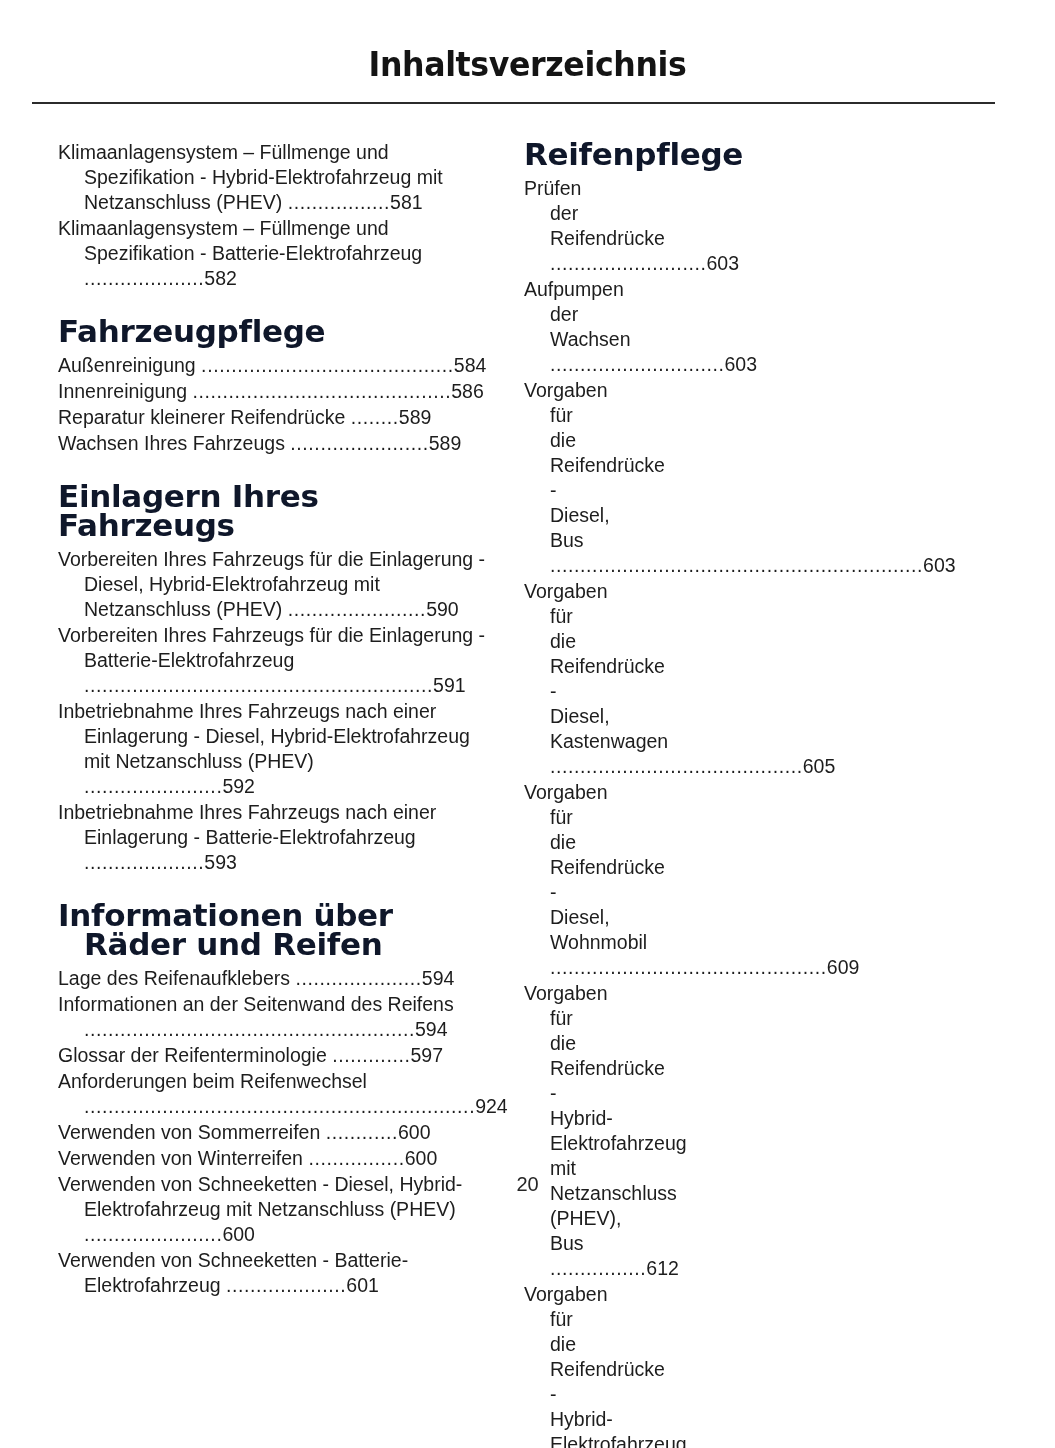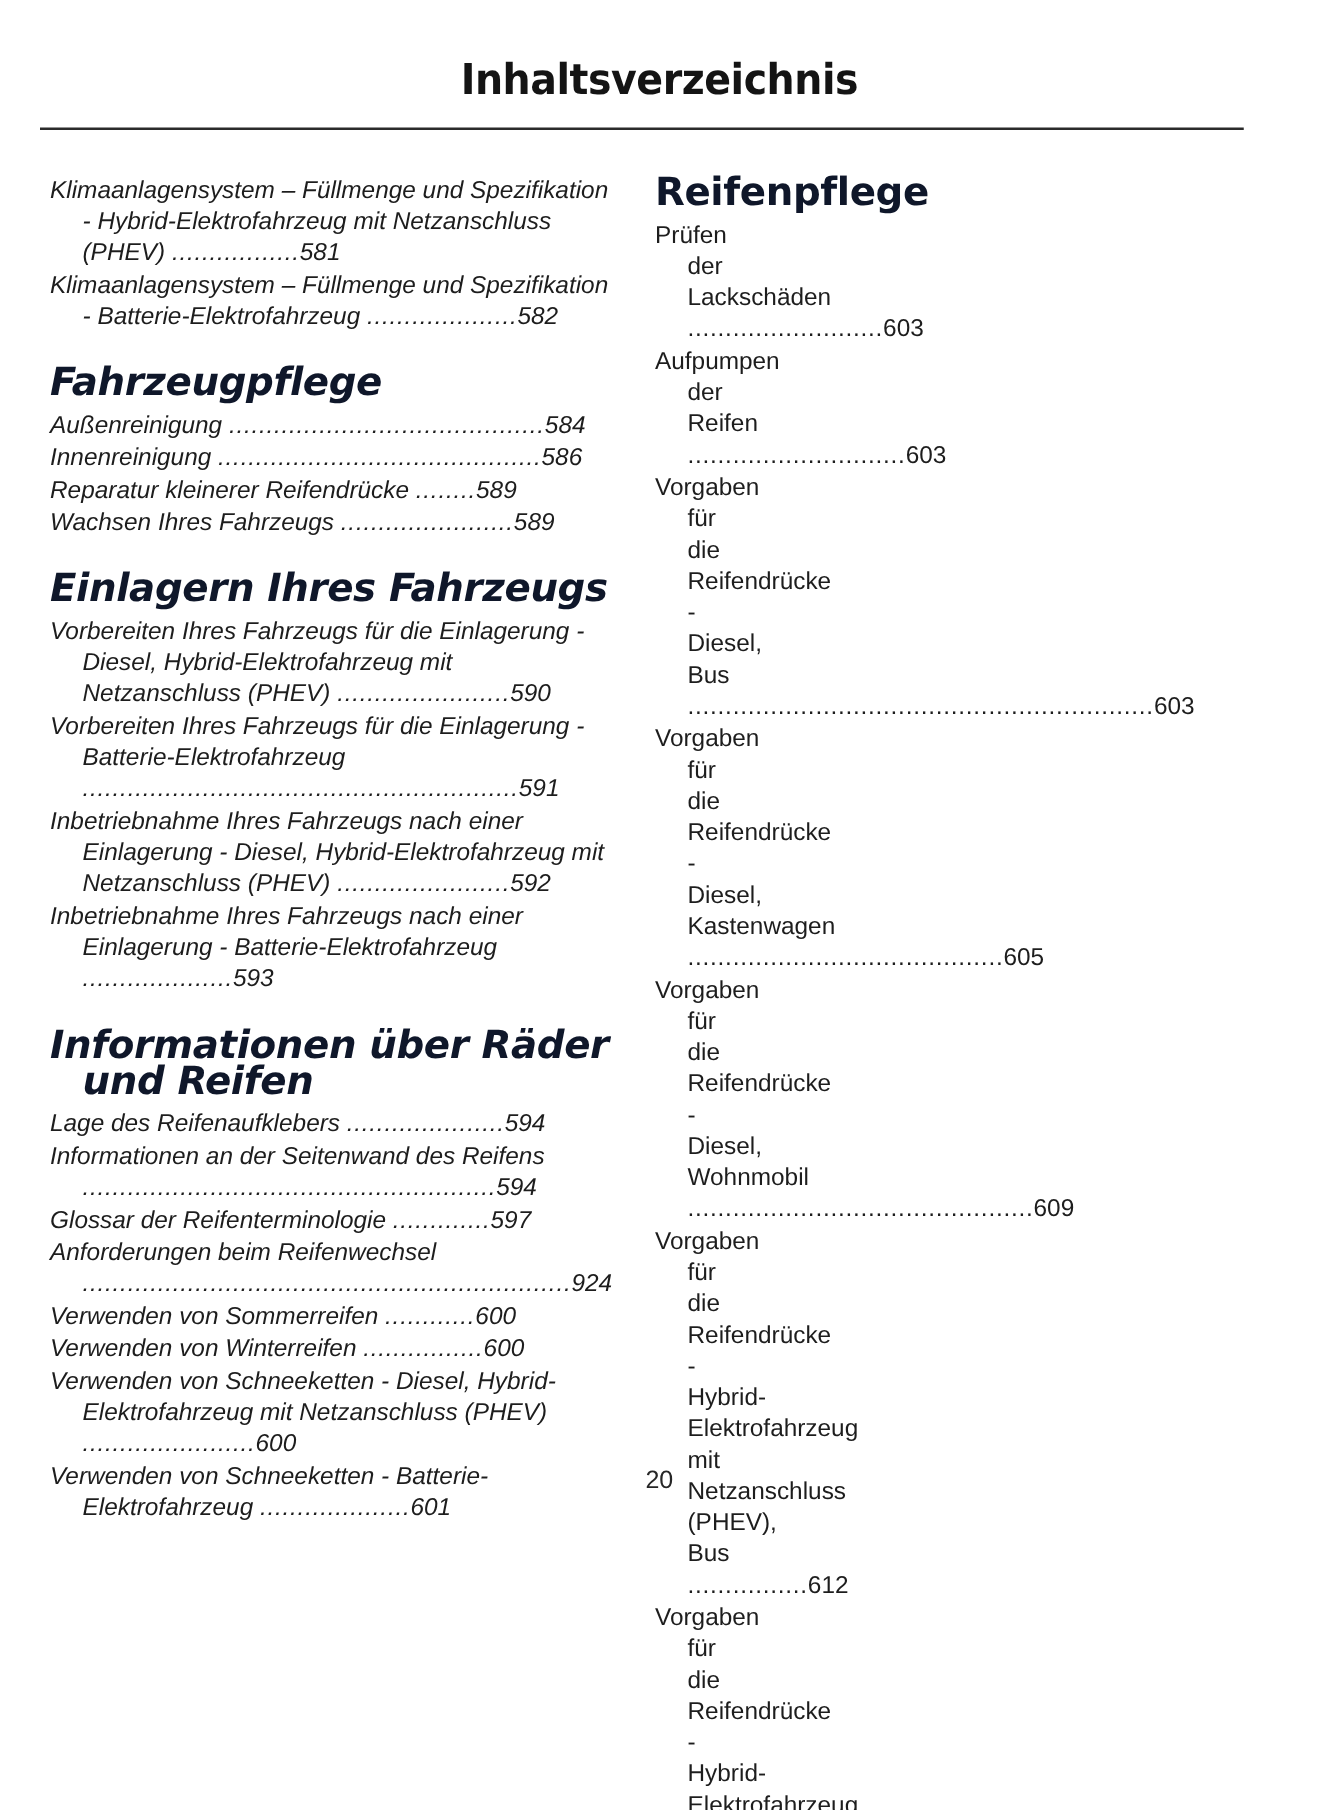--- a/index.html
+++ b/index.html
@@ -52,23 +52,22 @@
     left: 0;
     width: 1055px;
     display: flex;
     align-items: flex-start;
   }
   .col {
     box-sizing: border-box;
   }
   .col-left {
     width: 500px;
-    padding-left: 40px;
+    padding-left: 58px;
     padding-right: 10px;
-    font-style: italic;
   }
   .col-right {
     width: 500px;
     padding-left: 496px;
     padding-right: 10px;
     margin-left: -472px;
   }
 
   
   .section-heading {
@@ -151,22 +150,22 @@
         <div class="toc-entry"><span>Informationen an der Seitenwand des Reifens </span><span class="leader">.......................................................</span><span class="pg">594</span></div>
         <div class="toc-entry"><span>Glossar der Reifenterminologie </span><span class="leader">.............</span><span class="pg">597</span></div>
         <div class="toc-entry"><span>Anforderungen beim Reifenwechsel </span><span class="leader">.................................................................</span><span class="pg">924</span></div>
         <div class="toc-entry"><span>Verwenden von Sommerreifen </span><span class="leader">............</span><span class="pg">600</span></div>
         <div class="toc-entry"><span>Verwenden von Winterreifen </span><span class="leader">................</span><span class="pg">600</span></div>
         <div class="toc-entry"><span>Verwenden von Schneeketten - Diesel, Hybrid-Elektrofahrzeug mit Netzanschluss (PHEV) </span><span class="leader">.......................</span><span class="pg">600</span></div>
         <div class="toc-entry"><span>Verwenden von Schneeketten - Batterie-Elektrofahrzeug </span><span class="leader">....................</span><span class="pg">601</span></div>
       </div>
     <div class="col col-right" id="col-right">
         <div class="section-heading">Reifenpflege</div>
-        <div class="toc-entry"><span>Prüfen der Lackschäden </span><span class="leader">..........................</span><span class="pg">603</span></div>
-        <div class="toc-entry"><span>Aufpumpen der Reifen </span><span class="leader">.............................</span><span class="pg">603</span></div>
+        <div class="toc-entry"><span>Prüfen der Reifendrücke </span><span class="leader">..........................</span><span class="pg">603</span></div>
+        <div class="toc-entry"><span>Aufpumpen der Wachsen </span><span class="leader">.............................</span><span class="pg">603</span></div>
         <div class="toc-entry"><span>Vorgaben für die Reifendrücke - Diesel, Bus </span><span class="leader">..............................................................</span><span class="pg">603</span></div>
         <div class="toc-entry"><span>Vorgaben für die Reifendrücke - Diesel, Kastenwagen </span><span class="leader">..........................................</span><span class="pg">605</span></div>
         <div class="toc-entry"><span>Vorgaben für die Reifendrücke - Diesel, Wohnmobil </span><span class="leader">..............................................</span><span class="pg">609</span></div>
         <div class="toc-entry"><span>Vorgaben für die Reifendrücke - Hybrid-Elektrofahrzeug mit Netzanschluss (PHEV), Bus </span><span class="leader">................</span><span class="pg">612</span></div>
         <div class="toc-entry"><span>Vorgaben für die Reifendrücke - Hybrid-Elektrofahrzeug mit Netzanschluss (PHEV), Kastenwagen </span></div>
         <div class="section-heading">Reifenpannenset</div>
       </div>
   </div>
 
   <div class="page-footer">

